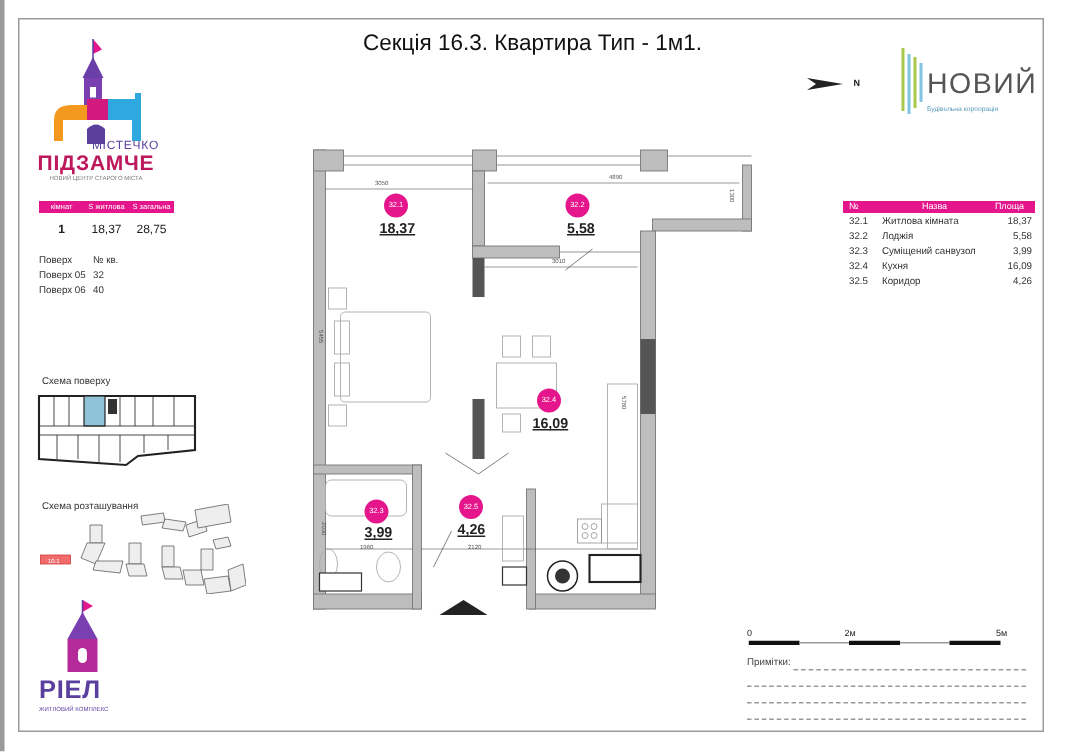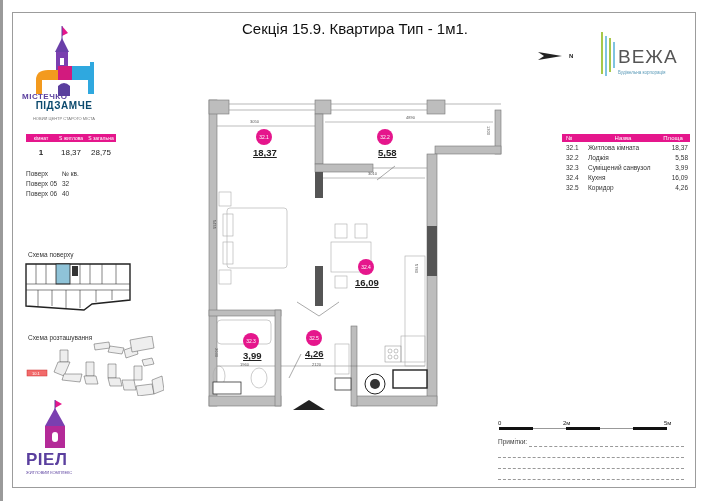--- a/index.html
+++ b/index.html
@@ -4,22 +4,22 @@
 <style>
   html,body{margin:0;padding:0;background:#fff;}
   body{width:710px;height:501px;position:relative;overflow:hidden;font-family:"Liberation Sans",sans-serif;color:#222;}
   .edge{position:absolute;left:0;top:0;width:3px;height:501px;background:#9a9a9a;}
   .frame{position:absolute;left:12px;top:12px;width:684px;height:476px;border:1px solid #9c9c9c;box-sizing:border-box;}
   .title{position:absolute;left:0;width:710px;top:20px;text-align:center;font-size:15px;color:#111;}
   .abs{position:absolute;}
   .magenta{background:#e5168c;color:#fff;}
   
   .logo-top{left:28px;top:22px;width:70px;height:100px;}
-  .logo-word1{left:22px;top:92px;width:84px;text-align:left;font-size:8px;font-weight:bold;color:#5a3f9e;letter-spacing:0.5px;}
-  .logo-word2{left:18px;top:100px;width:92px;text-align:center;font-size:10px;font-weight:bold;color:#0c4a6e;letter-spacing:0.5px;}
+  .logo-word1{left:22px;top:92px;width:84px;text-align:right;font-size:8px;font-weight:normal;color:#5a3f9e;letter-spacing:0.5px;}
+  .logo-word2{left:18px;top:100px;width:92px;text-align:center;font-size:14px;font-weight:bold;color:#be185d;letter-spacing:0.5px;}
   .logo-sub{left:22px;top:116px;width:84px;text-align:center;font-size:4px;color:#777;}
   .sumhead{left:26px;top:134px;width:90px;height:8px;display:flex;font-size:5px;align-items:center;}
   .sumhead span{flex:1;text-align:center;}
   .sumvals{left:26px;top:148px;width:90px;display:flex;font-size:8px;}
   .sumvals span{flex:1;text-align:center;}
   .sumvals span:first-child{font-weight:bold;}
   .floors{left:26px;top:169px;font-size:6.5px;line-height:10px;color:#333;}
   .floors .row{display:flex;}
   .floors .row span:first-child{width:36px;}
   .sec-label{font-size:6.5px;color:#333;}
@@ -37,21 +37,21 @@
   .badge{position:absolute;width:16px;height:16px;border-radius:50%;background:#e5168c;color:#fff;font-size:5px;display:flex;align-items:center;justify-content:center;}
   .area{position:absolute;font-size:9.5px;font-weight:bold;text-decoration:underline;color:#222;}
   .dim{position:absolute;font-size:4px;color:#555;}
 </style>
 </head>
 <body>
 
 <div class="edge"></div>
 <div class="frame"></div>
 
-<div class="title">Секція 15.9. Квартира Тип - 1м1.</div>
+<div class="title">Секція 16.3. Квартира Тип - 1м1.</div>
 
 <svg class="abs logo-top" viewBox="0 0 70 100">
   <polygon points="34,4 34,14 40,11" fill="#e5168c"></polygon>
   <line x1="34" y1="4" x2="34" y2="20" stroke="#5a3f9e" stroke-width="1"></line>
   <polygon points="27,30 34,16 41,30" fill="#6a3fa8"></polygon>
   <rect x="28" y="30" width="12" height="22" fill="#7a3fb0"></rect>
   <rect x="32" y="36" width="4" height="7" fill="#fff"></rect>
   <path d="M8,72 L8,58 Q8,48 20,48 L30,48 L30,72 Z" fill="#f39a1e"></path>
   <rect x="30" y="44" width="14" height="28" fill="#d21a7e"></rect>
   <path d="M44,44 L62,44 L62,40 L66,40 L66,72 L44,72 Z" fill="#2fa8df"></path>
@@ -151,21 +151,21 @@
 <div class="abs" style="left:569px;top:53px;font-size:6px;font-weight:bold;">N</div>
 
 <svg class="abs" style="left:598px;top:28px;" width="22" height="50" viewBox="0 0 22 50">
   <g stroke-width="2">
     <line x1="4" y1="4" x2="4" y2="46" stroke="#a7c84a"></line>
     <line x1="8" y1="8" x2="8" y2="48" stroke="#7fc3e0"></line>
     <line x1="12" y1="10" x2="12" y2="44" stroke="#a7c84a"></line>
     <line x1="16" y1="14" x2="16" y2="40" stroke="#7fc3e0"></line>
   </g>
 </svg>
-<div class="abs" style="left:618px;top:46px;font-size:19px;color:#555;letter-spacing:1px;">ВЕЖА</div>
+<div class="abs" style="left:618px;top:46px;font-size:19px;color:#555;letter-spacing:1px;">НОВИЙ</div>
 <div class="abs" style="left:618px;top:70px;font-size:4.5px;color:#5a9ab8;">Будівельна корпорація</div>
 
 <div class="abs rooms">
   <div class="hdr magenta">
     <span class="c1">№</span>
     <span class="c2">Назва</span>
     <span class="c3">Площа</span>
   </div>
   <div class="r">
     <span class="c1">32.1</span>

